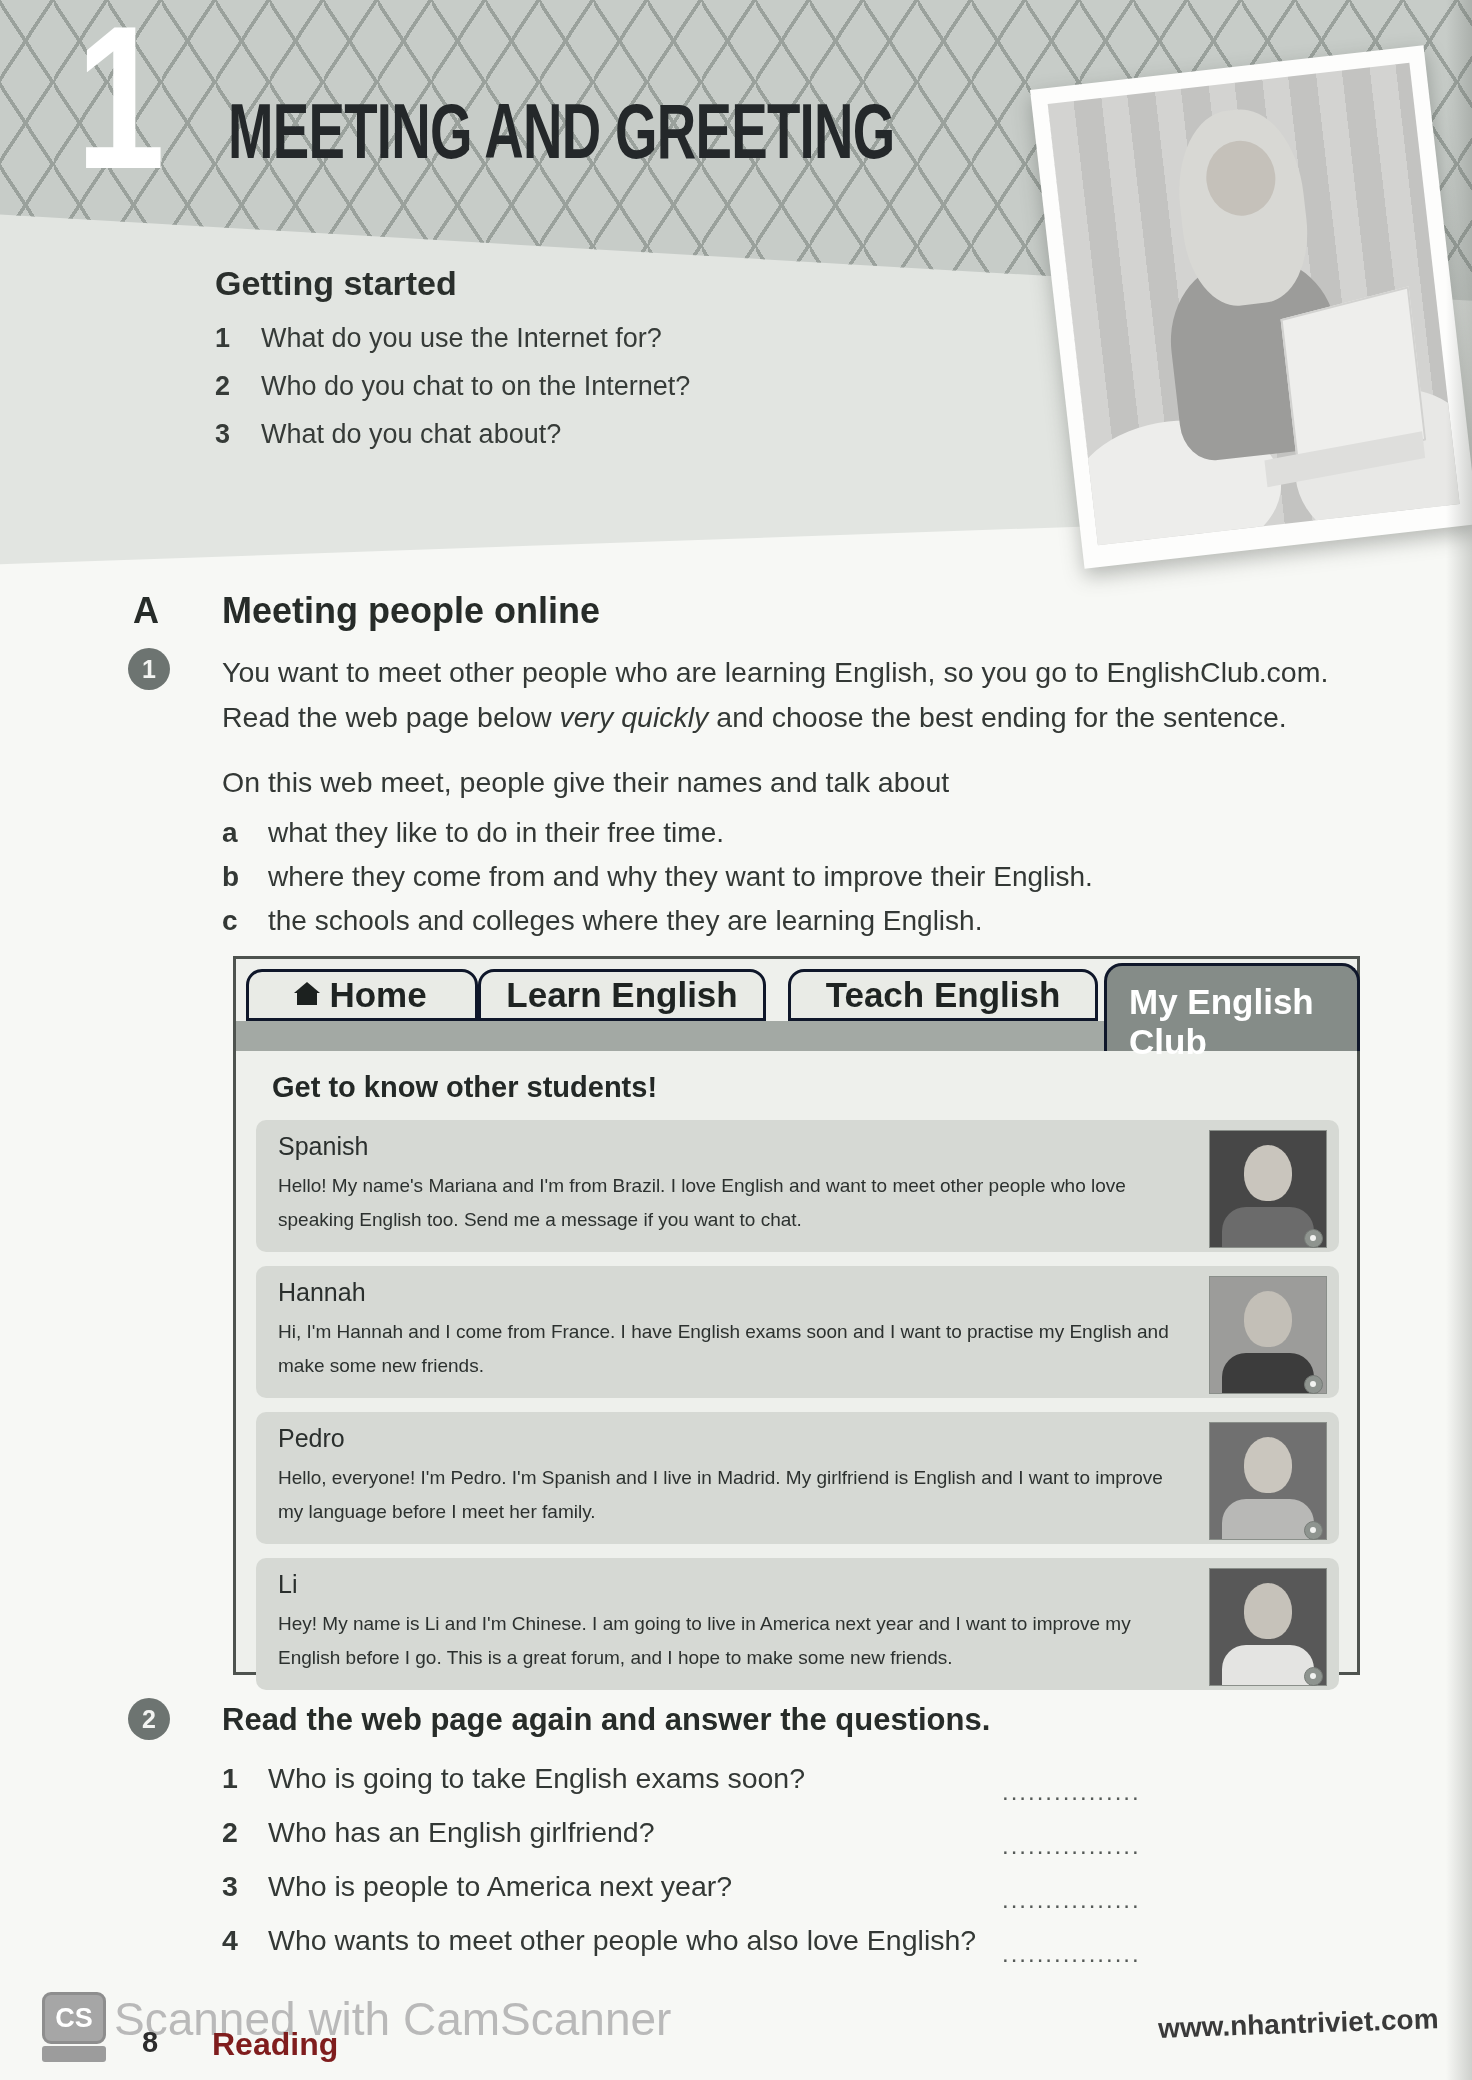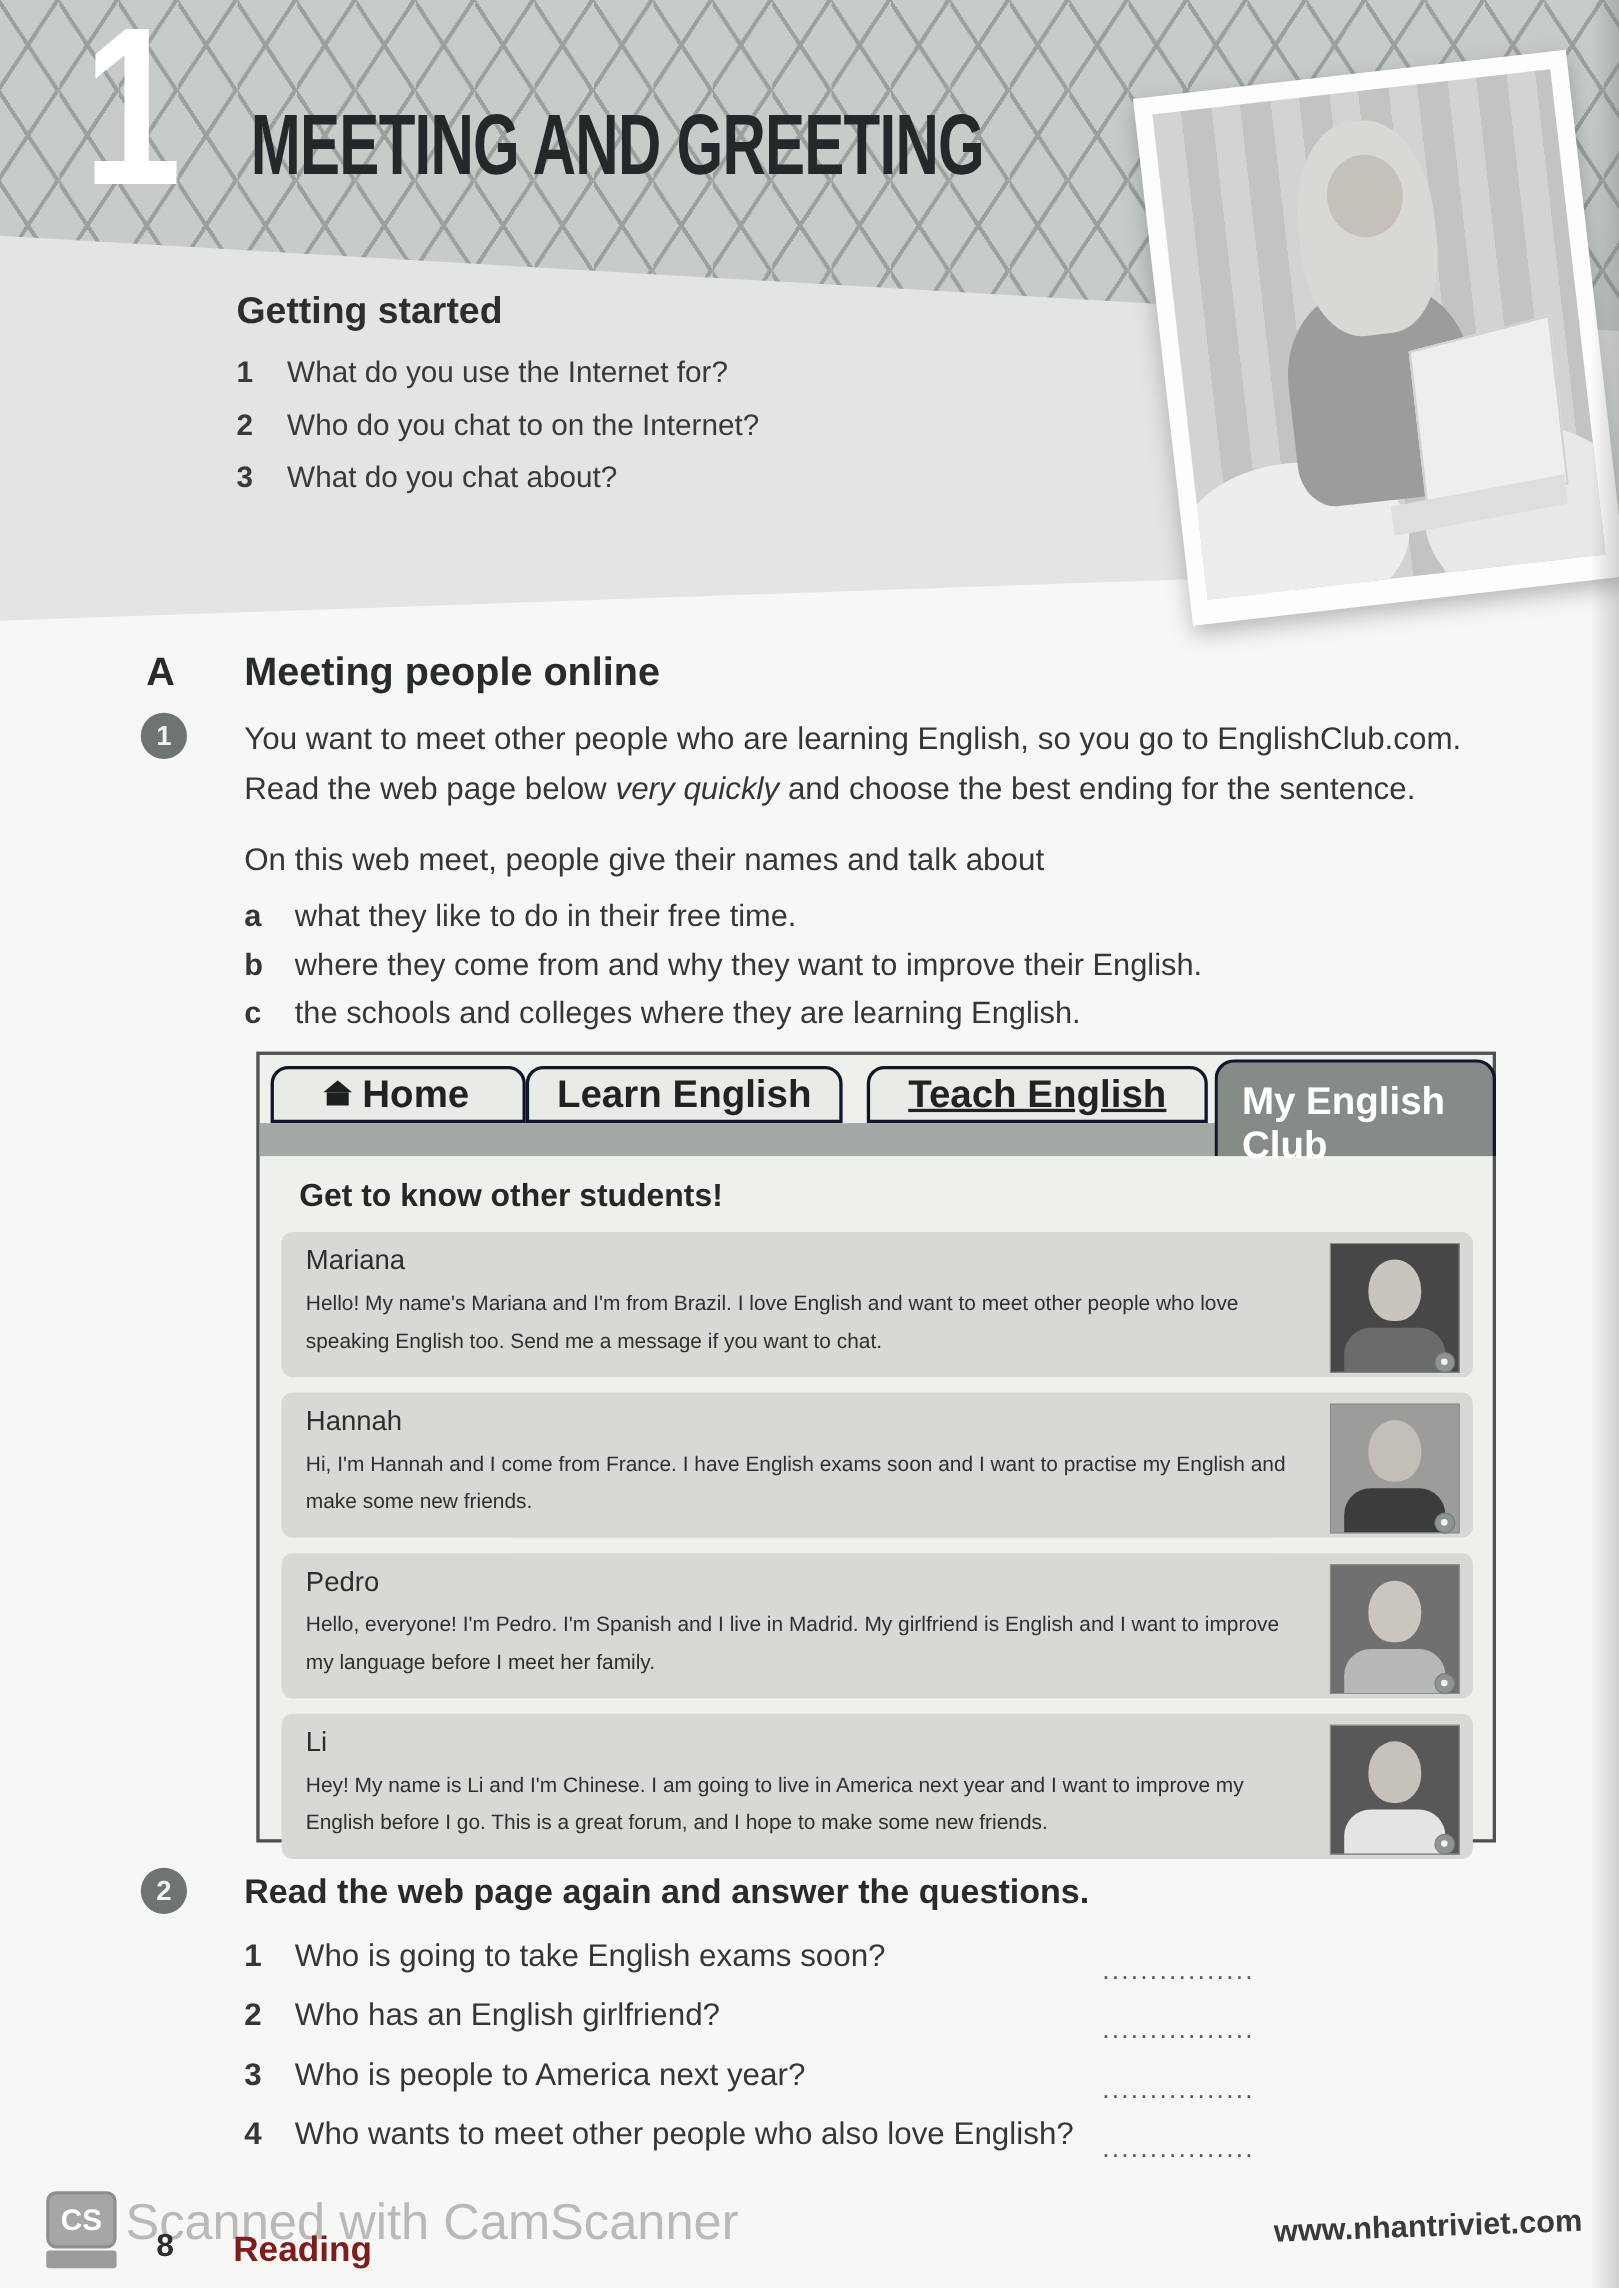--- a/index.html
+++ b/index.html
@@ -60,21 +60,21 @@
   
   .webbox{position:absolute;left:233px;top:956px;z-index:4;width:1127px;height:719px;box-sizing:border-box;
         border:3px solid #4e534f;background:#eef0ec;}
   .tabzone{position:relative;height:92px;}
   .graybar{position:absolute;left:0;top:62px;width:100%;height:30px;background:#a3a9a4;}
   .tab{position:absolute;top:10px;height:52px;box-sizing:border-box;border:3px solid #0f172a;
         border-radius:16px 16px 0 0;background:#e9ebe6;display:flex;align-items:center;justify-content:center;
         font-weight:bold;font-size:35px;color:#1f2422;z-index:1;}
   .tab-home{left:10px;width:232px;}
   .tab-learn{left:242px;width:288px;}
-  .tab-teach{left:552px;width:310px;text-decoration:underline;}
+  .tab-teach{left:552px;width:310px;}
   .tab-active{left:868px;width:256px;top:4px;height:88px;background:#858c88;color:#ffffff;
         border-bottom:none;border-radius:18px 18px 0 0;z-index:2;align-items:flex-start;padding-top:16px;padding-left:22px;}
   .home-glyph{position:relative;width:20px;height:12px;background:#1c211f;margin-right:12px;margin-top:8px;}
   .home-glyph::before{content:'';position:absolute;left:-3px;top:-11px;width:0;height:0;
         border-left:13px solid transparent;border-right:13px solid transparent;border-bottom:11px solid #1c211f;}
   .web-heading{margin:20px 0 16px 36px;font-size:29px;font-weight:bold;color:#232826;}
   .profile-card{position:relative;margin:0 18px 14px 20px;background:#d6d9d4;border-radius:10px;
         padding:12px 165px 14px 22px;min-height:132px;box-sizing:border-box;}
   .profile-name{font-size:25px;color:#2a2f2d;margin-bottom:8px;}
   .profile-text{font-size:19px;line-height:34px;color:#2c312f;}
@@ -185,21 +185,21 @@
       <div class="tab tab-teach">
         <span>Teach English</span>
       </div>
       <div class="tab tab-active">
         <span>My English Club</span>
       </div>
     </div>
     <div class="web-heading">Get to know other students!</div>
 
     <div class="profile-card" style="--abg:#474747;--aface:#c9c5bd;--atorso:#6b6b6b;">
-      <div class="profile-name">Mariana</div>
+      <div class="profile-name">Spanish</div>
       <div class="profile-text">Hello! My name's Mariana and I'm from Brazil. I love English and want to meet other people who love speaking English too. Send me a message if you want to chat.</div>
       <div class="avatar"></div>
       <div class="zoom-dot"></div>
     </div>
     <div class="profile-card" style="--abg:#9c9c9a;--aface:#c3bfb7;--atorso:#3c3c3c;">
       <div class="profile-name">Hannah</div>
       <div class="profile-text">Hi, I'm Hannah and I come from France. I have English exams soon and I want to practise my English and make some new friends.</div>
       <div class="avatar"></div>
       <div class="zoom-dot"></div>
     </div>

